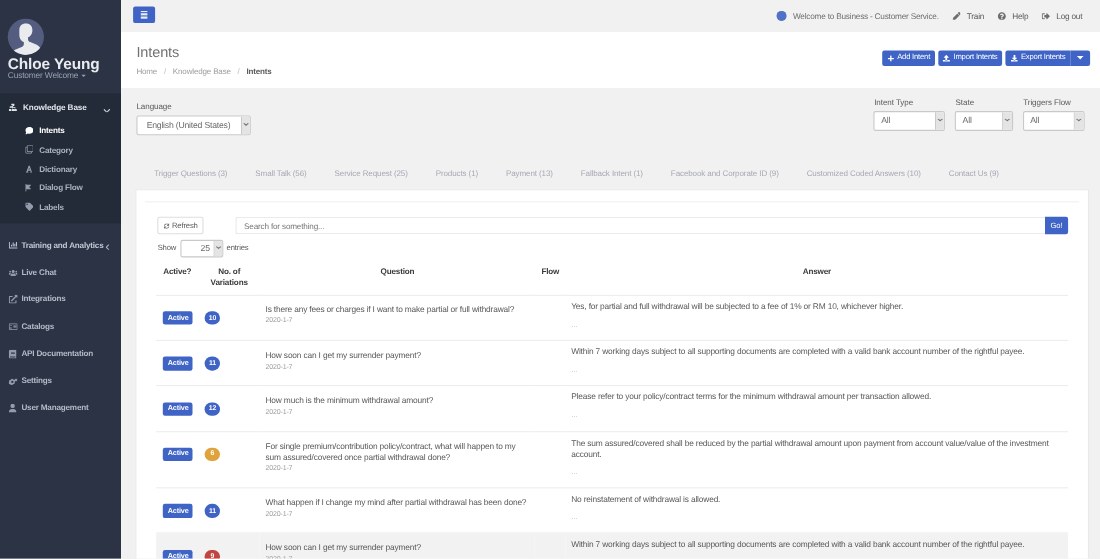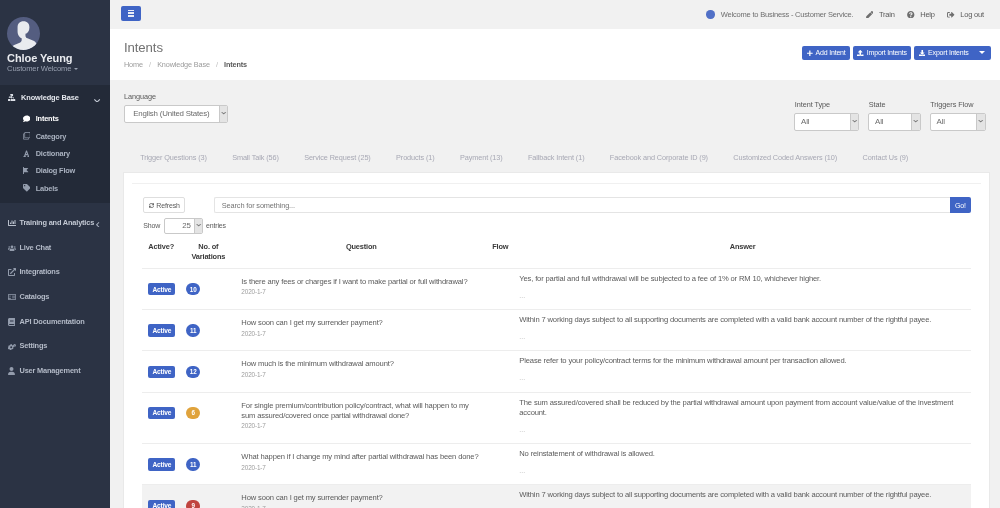--- a/index.html
+++ b/index.html
@@ -7,21 +7,21 @@
   body { font-family:"Liberation Sans", sans-serif; font-size:7.5px; letter-spacing:-0.15px;
          color:#555; -webkit-font-smoothing:antialiased; }
   svg { display:block; }
   .app { display:flex; width:1000px; height:508px;}
 
   
   .sidebar { width:110px; flex:0 0 110px; background:#2b3344; height:508px; overflow:hidden; }
   .profile { padding:16.8px 0 12px 0; }
   .avatar { width:33px; height:33px; border-radius:50%; background:#545d80; margin-left:7.2px;
             position:relative; overflow:hidden; }
-  .profile-name { color:#e9ebef; font-size:11px; font-weight:bold; margin:4.2px 0 0 7.1px; letter-spacing:-0.1px; line-height:8px;}
+  .profile-name { color:#e9ebef; font-size:14px; font-weight:bold; margin:4.2px 0 0 7.1px; letter-spacing:-0.1px; line-height:8px;}
   .profile-role { color:#98a0b0; font-size:7.6px; margin:3.2px 0 0 7.1px; display:flex; align-items:center; line-height:8px;}
   .caret-d { display:inline-block; width:0;height:0;border-left:2.2px solid transparent;border-right:2.2px solid transparent;
              border-top:2.6px solid #98a0b0; margin-left:3.2px; }
 
   .nav-group-head { display:flex; align-items:center; height:25px; padding-left:8px; color:#e3e6ec;
                     font-size:7.4px; font-weight:bold; background:#232a38; letter-spacing:-0.1px;}
   .nav-group-head .ico { width:13px; display:inline-flex; align-items:center;}
   .nav-group-head .chev { margin-left:auto; margin-right:9.4px; display:flex; align-items:center; margin-top:5.6px;}
   .nav-sub { background:#232a38; padding-bottom:6px;}
   .nav-sub-item { display:flex; align-items:center; height:17.3px; padding-left:22.5px; color:#aab2c0; font-size:7.4px; font-weight:bold; letter-spacing:-0.18px;}
@@ -58,21 +58,21 @@
   
   .filters { padding:12px 13px 0 14px; position:relative; height:51px;}
   .flabel { font-size:7.3px; font-weight:normal; color:#585858; margin-bottom:4px; letter-spacing:-0.05px;}
   .select { height:17.5px; background:#fff; border:1px solid #c9c9c9; border-radius:2px; display:flex;
             align-items:center; font-size:7.9px; color:#6b6b6b; padding-left:8.3px; position:relative; letter-spacing:-0.2px;}
   .select .arrowbox { position:absolute; right:0; top:0; bottom:0; width:8.5px; background:#e4e4e4;
                       border-left:1px solid #c9c9c9; display:flex; align-items:center; justify-content:center;
                       border-radius:0 1px 1px 0;}
   .select .arrowbox i { display:block; width:5px;height:3px; border-bottom:1.1px solid #777; border-right:1.1px solid #777;
                         transform:rotate(45deg) skew(-10deg,-10deg); width:3.4px; height:3.4px; margin-top:-1.6px;}
-  .rightfilters { position:absolute; right:14.4px; top:20px; display:flex; gap:9px;justify-content:space-between;}
+  .rightfilters { position:absolute; right:14.4px; top:8px; display:flex; gap:9px;justify-content:space-between;}
   .rightfilters .fcol { width:56px;}
   .rightfilters .flabel { margin-left:0.6px;}
   .rightfilters .select { padding-left:6px;}
 
   
   .tabs { padding:0 13px 0 17.5px; display:flex; flex-wrap:wrap;margin-top:16px; }
   .tab { font-size:7.3px; color:#a7a8b4; padding:5.5px 12.7px; border-radius:3px 3px 0 0; white-space:nowrap;
          line-height:10px; letter-spacing:-0.1px; margin-bottom:1px;}
   .tab.active { background:#fff; color:#4a4a4a; font-weight:bold; letter-spacing:-0.23px;}
 

